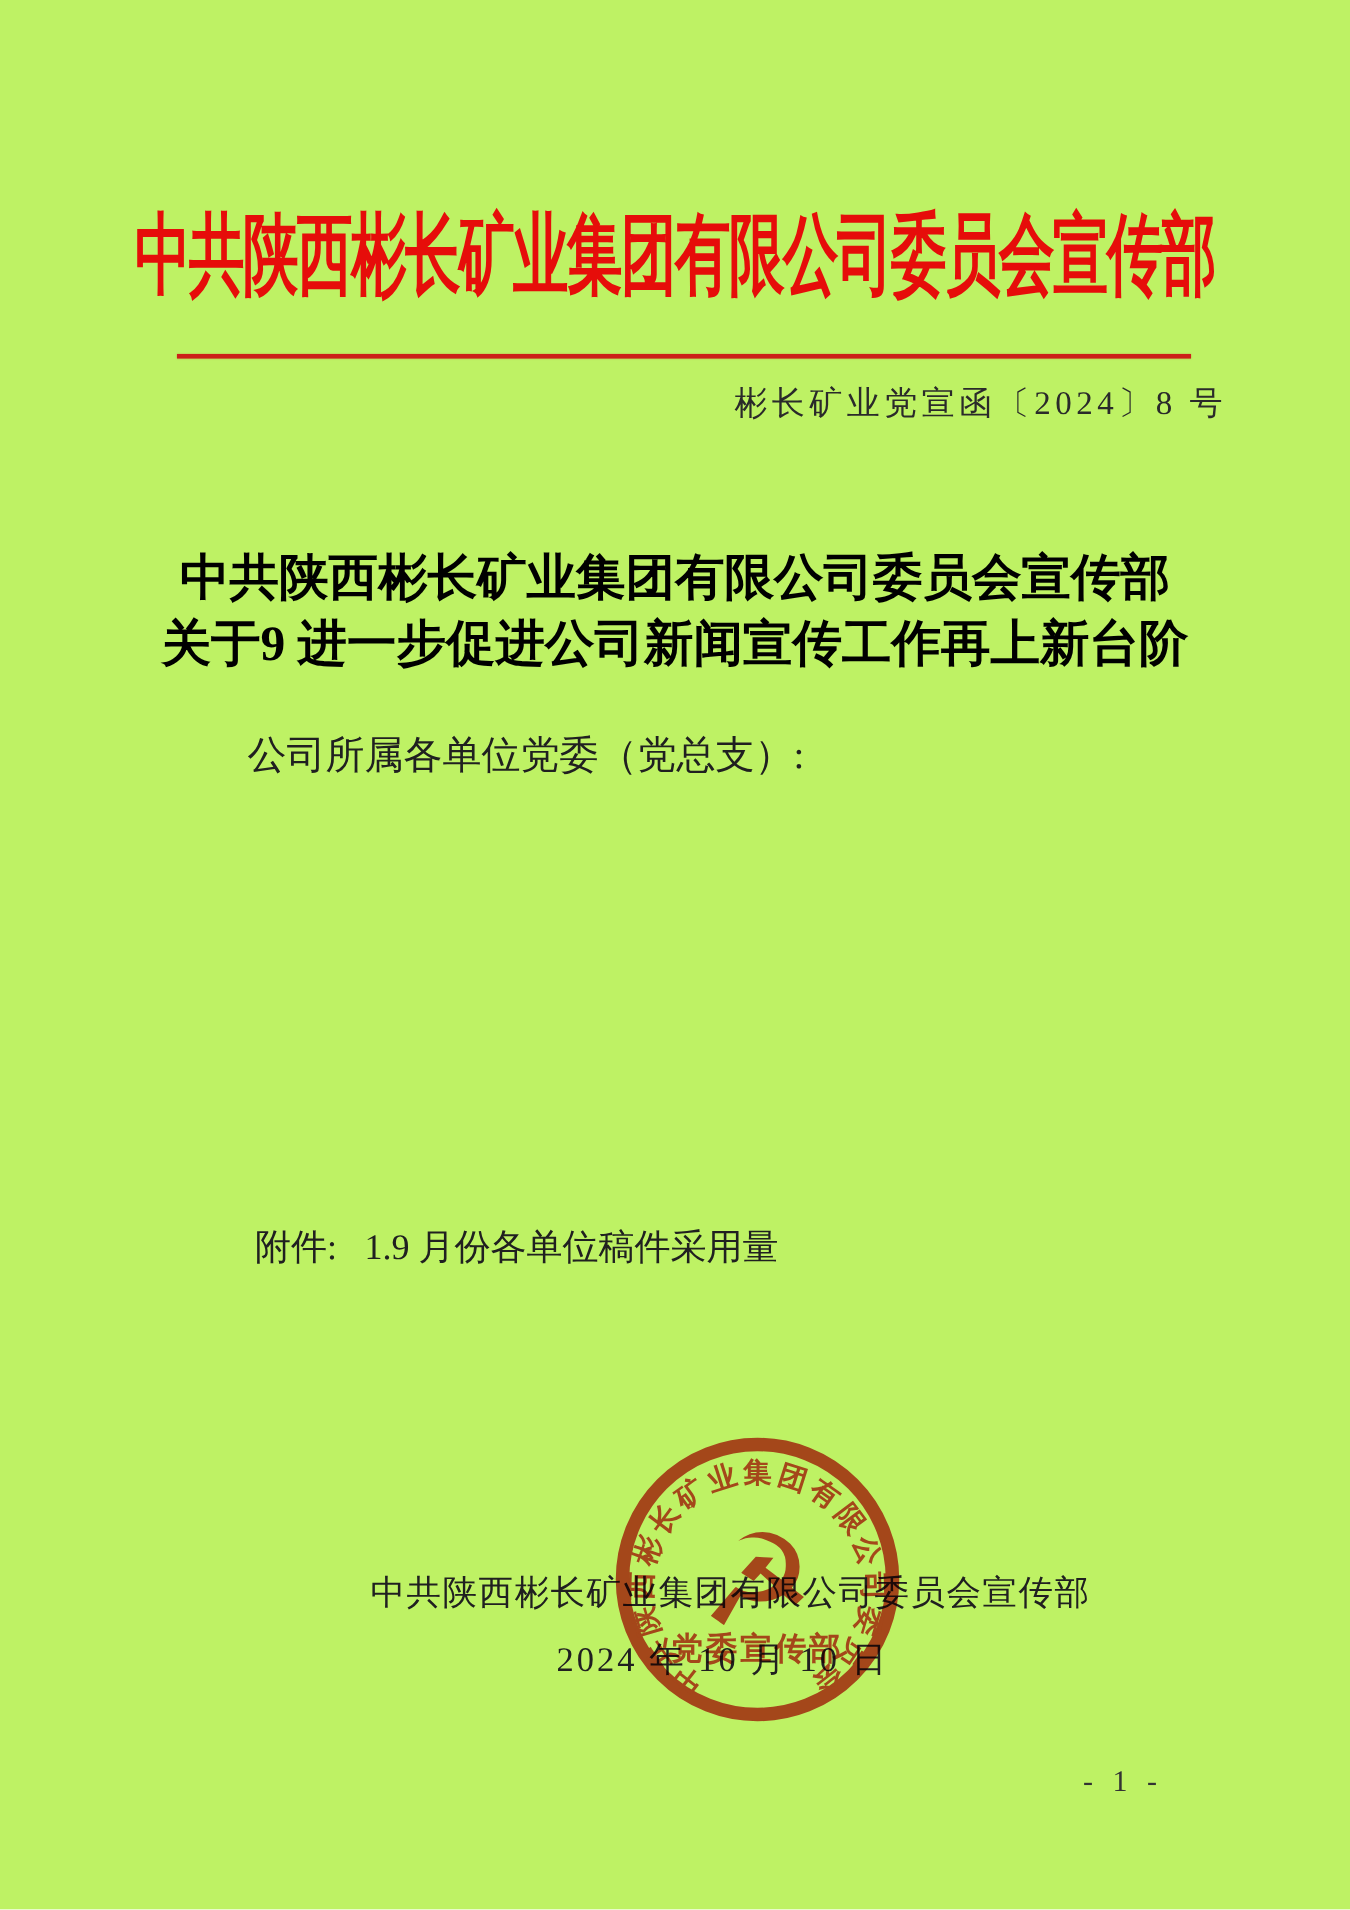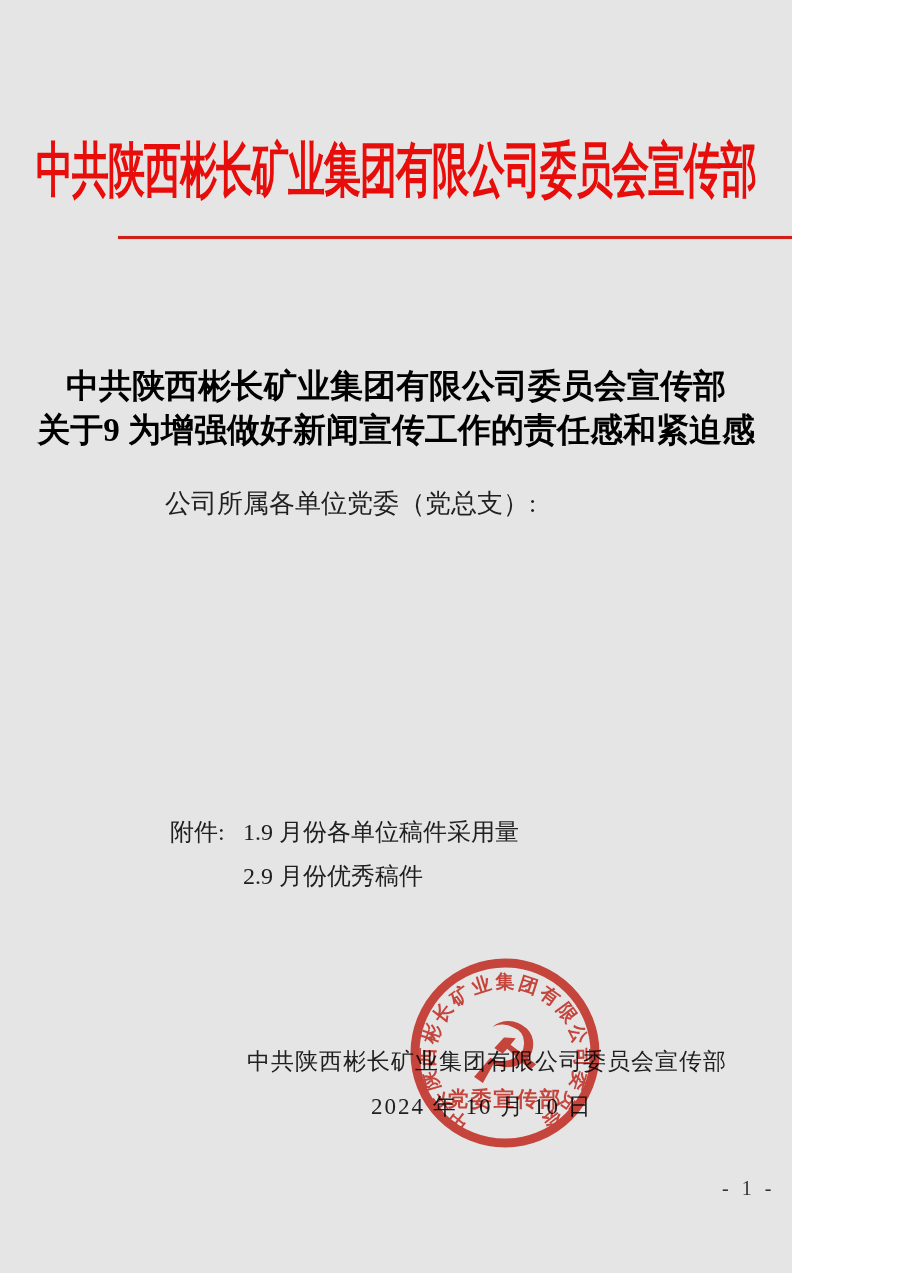--- a/index.html
+++ b/index.html
@@ -4,23 +4,23 @@
 <style>
   :root {
     --header-red: #e60d0a;
     --rule-red: #cc2018;
     --seal-red: #d8372c;
     --ink: #1f1f1f;
   }
   html, body { margin: 0; padding: 0; background: #ffffff; }
   .page {
     position: relative;
-    width: 792px;
+    width: 900px;
     height: 1273px;
-    background: #e5e5e5;
+    background: #bef264;
     overflow: hidden;
     font-family: "Liberation Serif", serif;
     color: var(--ink);
     text-decoration: underline;
   }
   .masthead {
     position: absolute;
     left: 0; right: 0; top: 139px;
     height: 64px; line-height: 64px;
     text-align: center;
@@ -134,36 +134,34 @@
 </style>
 </head>
 <body>
 
 <div class="page">
 
   <div class="masthead">中共陕西彬长矿业集团有限公司委员会宣传部</div>
 
   <div class="red-rule"></div>
 
+  <div class="doc-number">彬长矿业党宣函〔2024〕8 号</div>
 
   <div class="doc-title">
     <div>中共陕西彬长矿业集团有限公司委员会宣传部</div>
-    <div>关于9 为增强做好新闻宣传工作的责任感和紧迫感</div>
+    <div>关于9 进一步促进公司新闻宣传工作再上新台阶</div>
   </div>
 
   <div class="body-text">
     <p class="salutation">公司所属各单位党委（党总支）:</p>
   </div>
 
   <div class="attachments">
     <div class="att-row">
       <span class="att-label">附件:</span><span>1.9 月份各单位稿件采用量</span>
-    </div>
-    <div class="att-row att-row-2">
-      <span>2.9 月份优秀稿件</span>
     </div>
   </div>
 
   <div class="sign-org">中共陕西彬长矿业集团有限公司委员会宣传部</div>
 
   <div class="sign-date">2024 年 10 月 10 日</div>
 
   <svg class="seal" viewBox="0 0 200 200" xmlns="http://www.w3.org/2000/svg">
     <circle class="seal-ring" cx="100" cy="100" r="90"></circle>
     <g id="seal-arc">

